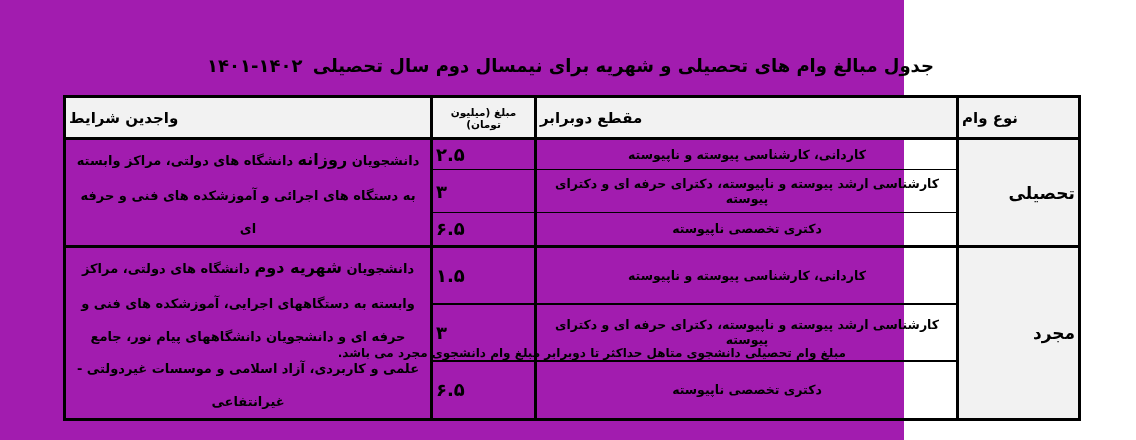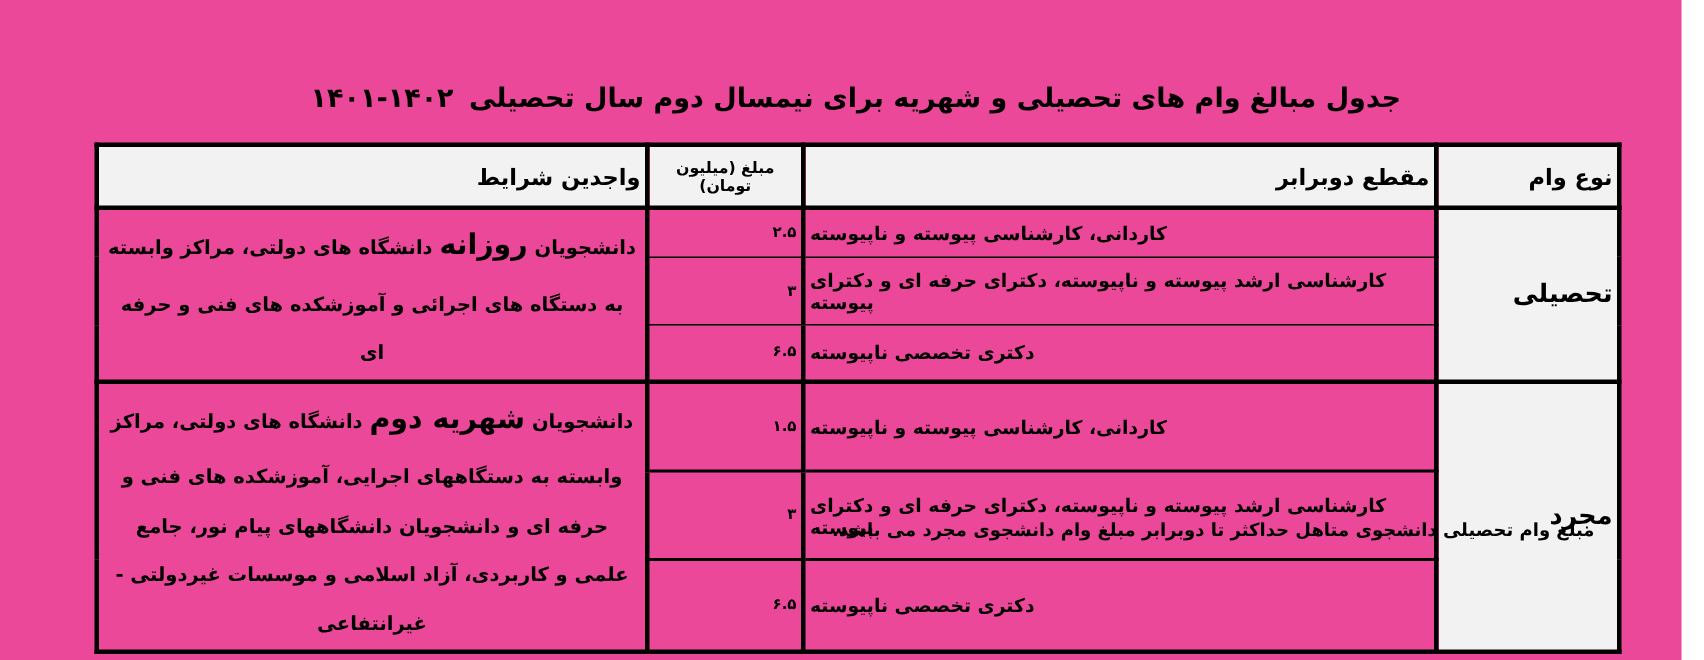--- a/index.html
+++ b/index.html
@@ -8,23 +8,23 @@
     width: 1136px;
     height: 440px;
     background: #ffffff;
     overflow: hidden;
     font-family: "DejaVu Sans", sans-serif;
     font-weight: bold;
     color: #000000;
   }
   .page {
     position: relative;
-    width: 1121px;
+    width: 904px;
     height: 440px;
-    background: #ec4899;
+    background: #a21caf;
   }
   .title {
     position: absolute;
     top: 55px;
     left: 63px;
     width: 1015px;
     text-align: center;
     direction: rtl;
     font-size: 18px;
     letter-spacing: 0.2px;
@@ -40,43 +40,43 @@
     table-layout: fixed;
     direction: rtl;
   }
   .loan-table th, .loan-table td {
     border: 3px solid #000000;
     padding: 0 3px;
     vertical-align: middle;
     overflow: hidden;
   }
   .shade { background: #f2f2f2; }
-  th.h-main { font-size: 15px; text-align: right; font-weight: bold; }
+  th.h-main { font-size: 15px; text-align: left; font-weight: bold; }
   th.h-small { font-size: 10.5px; text-align: center; font-weight: bold; }
   td.type {
     font-size: 17px;
     margin-top: 34px;
   }
   td.level {
     font-size: 12.5px;
-    text-align: left;
+    text-align: center;
     padding-right: 2px;
   }
   td.amt {
-    font-size: 10px;
-    text-align: right;
+    font-size: 18px;
+    text-align: left;
     margin-top: 48px;
   }
   td.elig {
     font-size: 13px;
     text-align: center;
     line-height: 2.5;
     padding: 0 6px;
   }
-  td.elig .em { font-size: 19px; }
+  td.elig .em { font-size: 16px; }
   
   tr.g1r1 td.level, tr.g1r1 td.amt { border-bottom-width: 1px; }
   tr.g1r2 td.level, tr.g1r2 td.amt { border-top-width: 1px; border-bottom-width: 1px; }
   tr.g1r3 td.level, tr.g1r3 td.amt { border-top-width: 1px; }
   tr.g2r1 td.level, tr.g2r1 td.amt { border-bottom-width: 2px; }
   tr.g2r2 td.level, tr.g2r2 td.amt { border-top-width: 2px; border-bottom-width: 2px; }
   tr.g2r3 td.level, tr.g2r3 td.amt { border-top-width: 2px; }
   tr.hrow   { height: 42px; }
   tr.g1r1   { height: 22px; }
   tr.g1r2   { height: 23px; }

